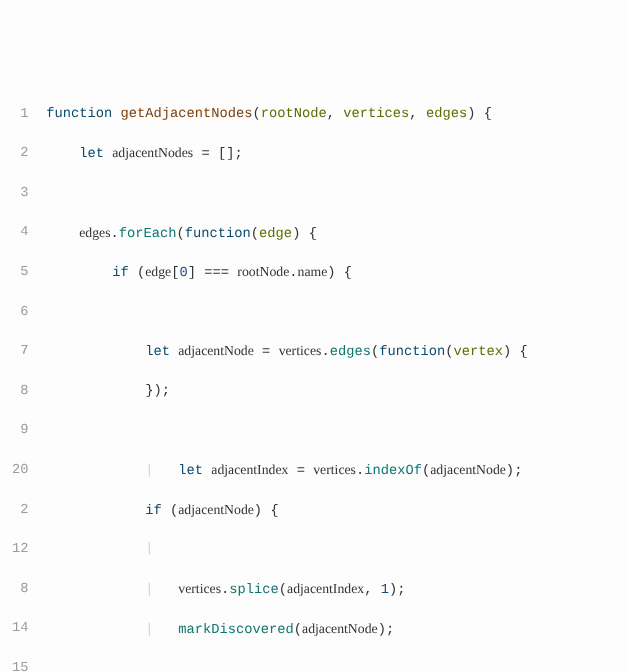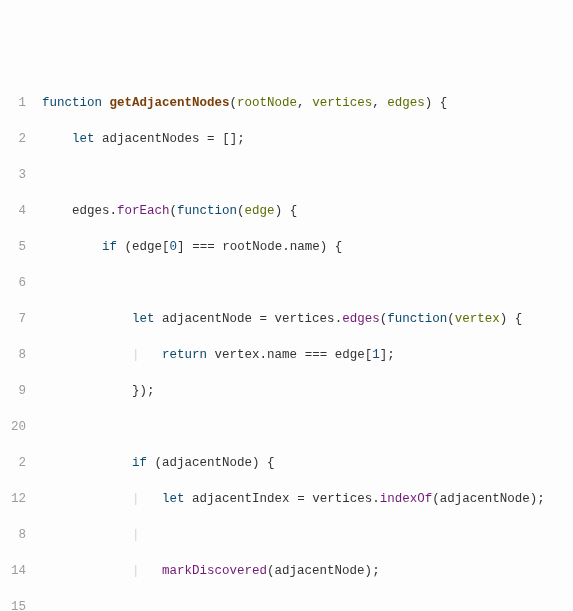--- a/index.html
+++ b/index.html
@@ -16,23 +16,23 @@
   .gutter {
     flex: 0 0 38px;
     text-align: right;
     padding-right: 12px;
     color: #9c9c9c;
     user-select: none;
   }
   .code { flex: 1 1 auto; padding-left: 4px; }
   .line { height: 18px; }
   .kw    { color: #0c4a6e; }  
-  .fn    { color: #7a3e09; font-weight: bold; } 
-  .call  { color: #701a75; text-align: right; }  
-  .id    { color: #333; }     
+  .fn    { color: #7a3e09; font-weight: normal; } 
+  .call  { color: #0f766e; text-align: right; }  
+  .id    { color: #333; font-family: Liberation Serif, serif; }     
   .param { color: #5a6e00; }  
   .punc  { color: #333; }
   .dot   { color: #333; }
   .num   { color: #1a4a7a; }
   .op    { color: #333; }
   .guide { color: #d5d5d5; }  
 </style>
 </head>
 <body>
 
@@ -76,26 +76,26 @@
 
 </div>
 <div class="code">
 <div class="line"><span class="kw">function</span> <span class="fn">getAdjacentNodes</span><span class="punc">(</span><span class="param">rootNode</span><span class="punc">,</span> <span class="param">vertices</span><span class="punc">,</span> <span class="param">edges</span><span class="punc">)</span> <span class="punc">{</span></div>
 <div class="line">    <span class="kw">let</span> <span class="id">adjacentNodes</span> <span class="op">=</span> <span class="punc">[]</span><span class="punc">;</span></div>
 <div class="line"> </div>
 <div class="line">    <span class="id">edges</span><span class="dot">.</span><span class="call">forEach</span><span class="punc">(</span><span class="kw">function</span><span class="punc">(</span><span class="param">edge</span><span class="punc">)</span> <span class="punc">{</span></div>
 <div class="line">        <span class="kw">if</span> <span class="punc">(</span><span class="id">edge</span><span class="punc">[</span><span class="num">0</span><span class="punc">]</span> <span class="op">===</span> <span class="id">rootNode</span><span class="dot">.</span><span class="id">name</span><span class="punc">)</span> <span class="punc">{</span></div>
 <div class="line"> </div>
 <div class="line">            <span class="kw">let</span> <span class="id">adjacentNode</span> <span class="op">=</span> <span class="id">vertices</span><span class="dot">.</span><span class="call">edges</span><span class="punc">(</span><span class="kw">function</span><span class="punc">(</span><span class="param">vertex</span><span class="punc">)</span> <span class="punc">{</span></div>
-<div class="line">            <span class="guide">|</span>   <span class="kw">return</span> <span class="id">vertex</span><span class="dot">.</span><span class="id">name</span> <span class="op">===</span> <span class="id">edge</span><span class="punc">[</span><span class="num">1</span><span class="punc">]</span><span class="punc">;</span></div>
 <div class="line">            <span class="punc">}</span><span class="punc">)</span><span class="punc">;</span></div>
 <div class="line"> </div>
+<div class="line">            <span class="guide">|</span>   <span class="kw">let</span> <span class="id">adjacentIndex</span> <span class="op">=</span> <span class="id">vertices</span><span class="dot">.</span><span class="call">indexOf</span><span class="punc">(</span><span class="id">adjacentNode</span><span class="punc">)</span><span class="punc">;</span></div>
 <div class="line">            <span class="kw">if</span> <span class="punc">(</span><span class="id">adjacentNode</span><span class="punc">)</span> <span class="punc">{</span></div>
-<div class="line">            <span class="guide">|</span>   <span class="kw">let</span> <span class="id">adjacentIndex</span> <span class="op">=</span> <span class="id">vertices</span><span class="dot">.</span><span class="call">indexOf</span><span class="punc">(</span><span class="id">adjacentNode</span><span class="punc">)</span><span class="punc">;</span></div>
 <div class="line">            <span class="guide">|</span></div>
+<div class="line">            <span class="guide">|</span>   <span class="id">vertices</span><span class="dot">.</span><span class="call">splice</span><span class="punc">(</span><span class="id">adjacentIndex</span><span class="punc">,</span> <span class="num">1</span><span class="punc">)</span><span class="punc">;</span></div>
 <div class="line">            <span class="guide">|</span>   <span class="call">markDiscovered</span><span class="punc">(</span><span class="id">adjacentNode</span><span class="punc">)</span><span class="punc">;</span></div>
 
 
 
 
 
 
 
 
 

